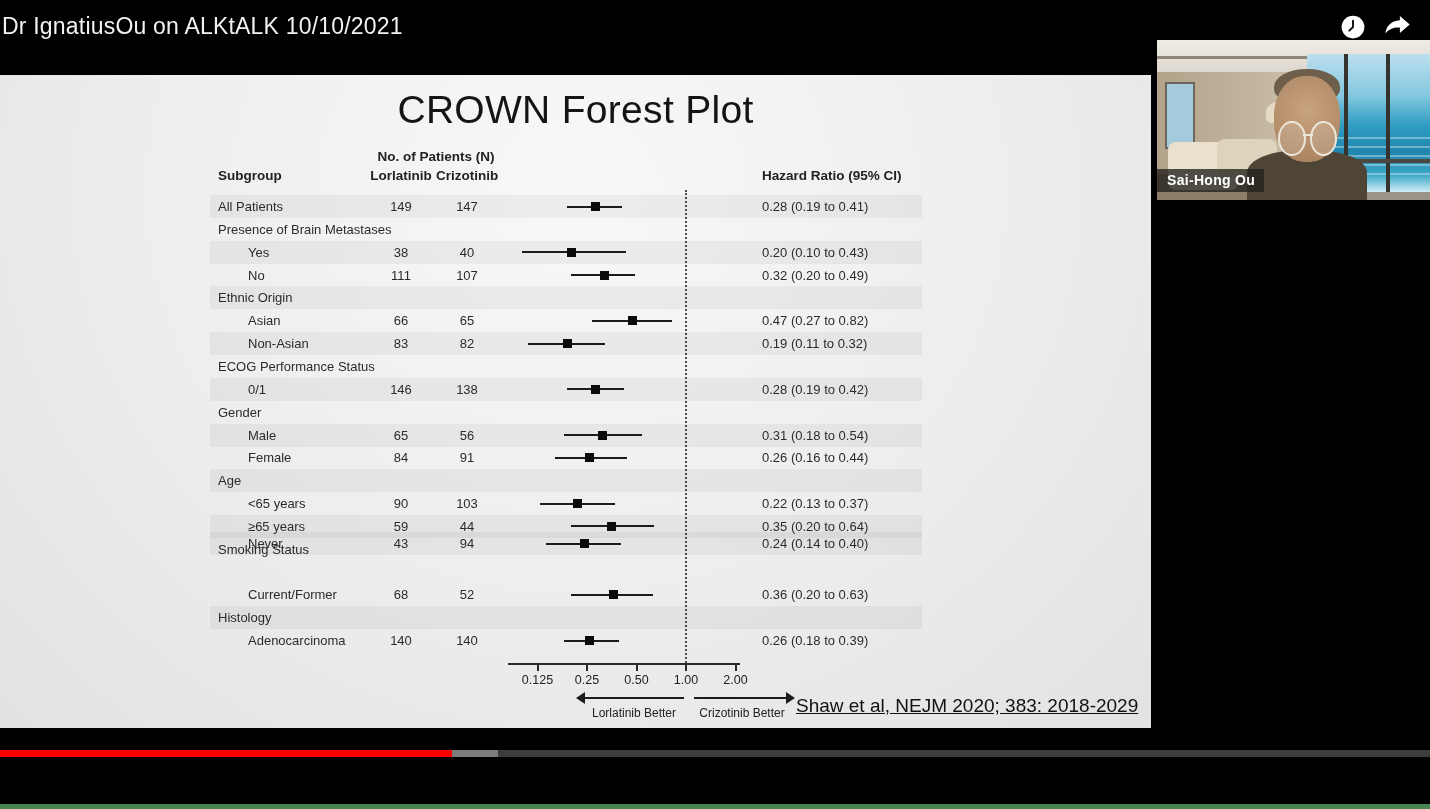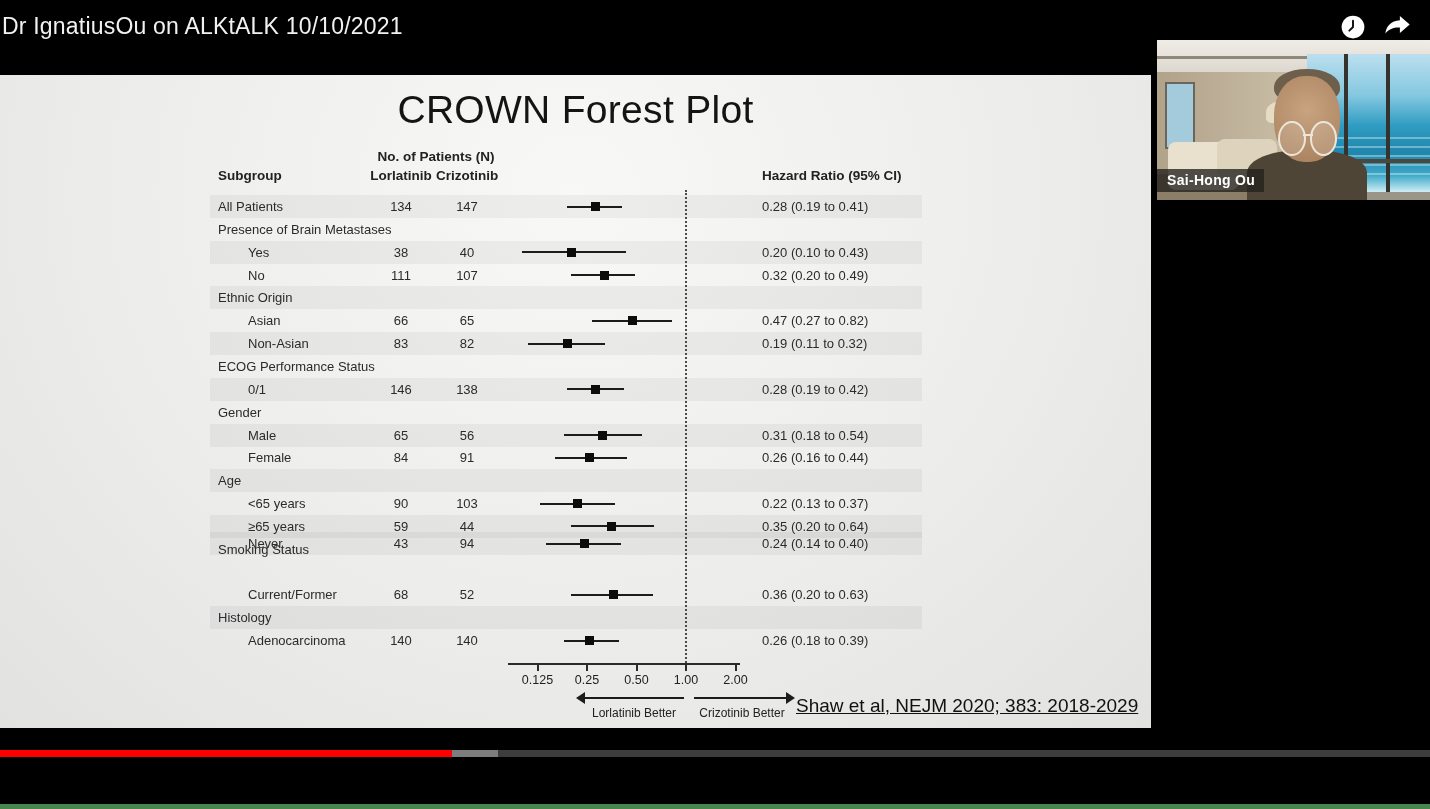--- a/index.html
+++ b/index.html
@@ -114,21 +114,21 @@
     <div class="col-h h-npatients">No. of Patients (N)</div>
     <div class="col-h h-subgroup">Subgroup</div>
     <div class="col-h h-lor">Lorlatinib</div>
     <div class="col-h h-cri">Crizotinib</div>
     <div class="col-h h-hr">Hazard Ratio (95% CI)</div>
 
     <div id="forest-rows">
         <div class="f-row shaded" style="top: 120px;">
           <div class="f-band"></div>
           <span class="f-label">All Patients</span>
-          <span class="f-n lor">134</span>
+          <span class="f-n lor">149</span>
           <span class="f-n cri">147</span>
           <div class="f-ci" style="left: 567.402px; width: 54.9264px;"></div>
           <div class="f-marker" style="left: 590.593px;"></div>
           <span class="f-hr">0.28 (0.19 to 0.41)</span>
         </div>
         <div class="f-row" style="top: 142.85px;">
           <div class="f-band"></div>
           <span class="f-label">Presence of Brain Metastases</span>
         </div>
         <div class="f-row shaded" style="top: 165.7px;">

